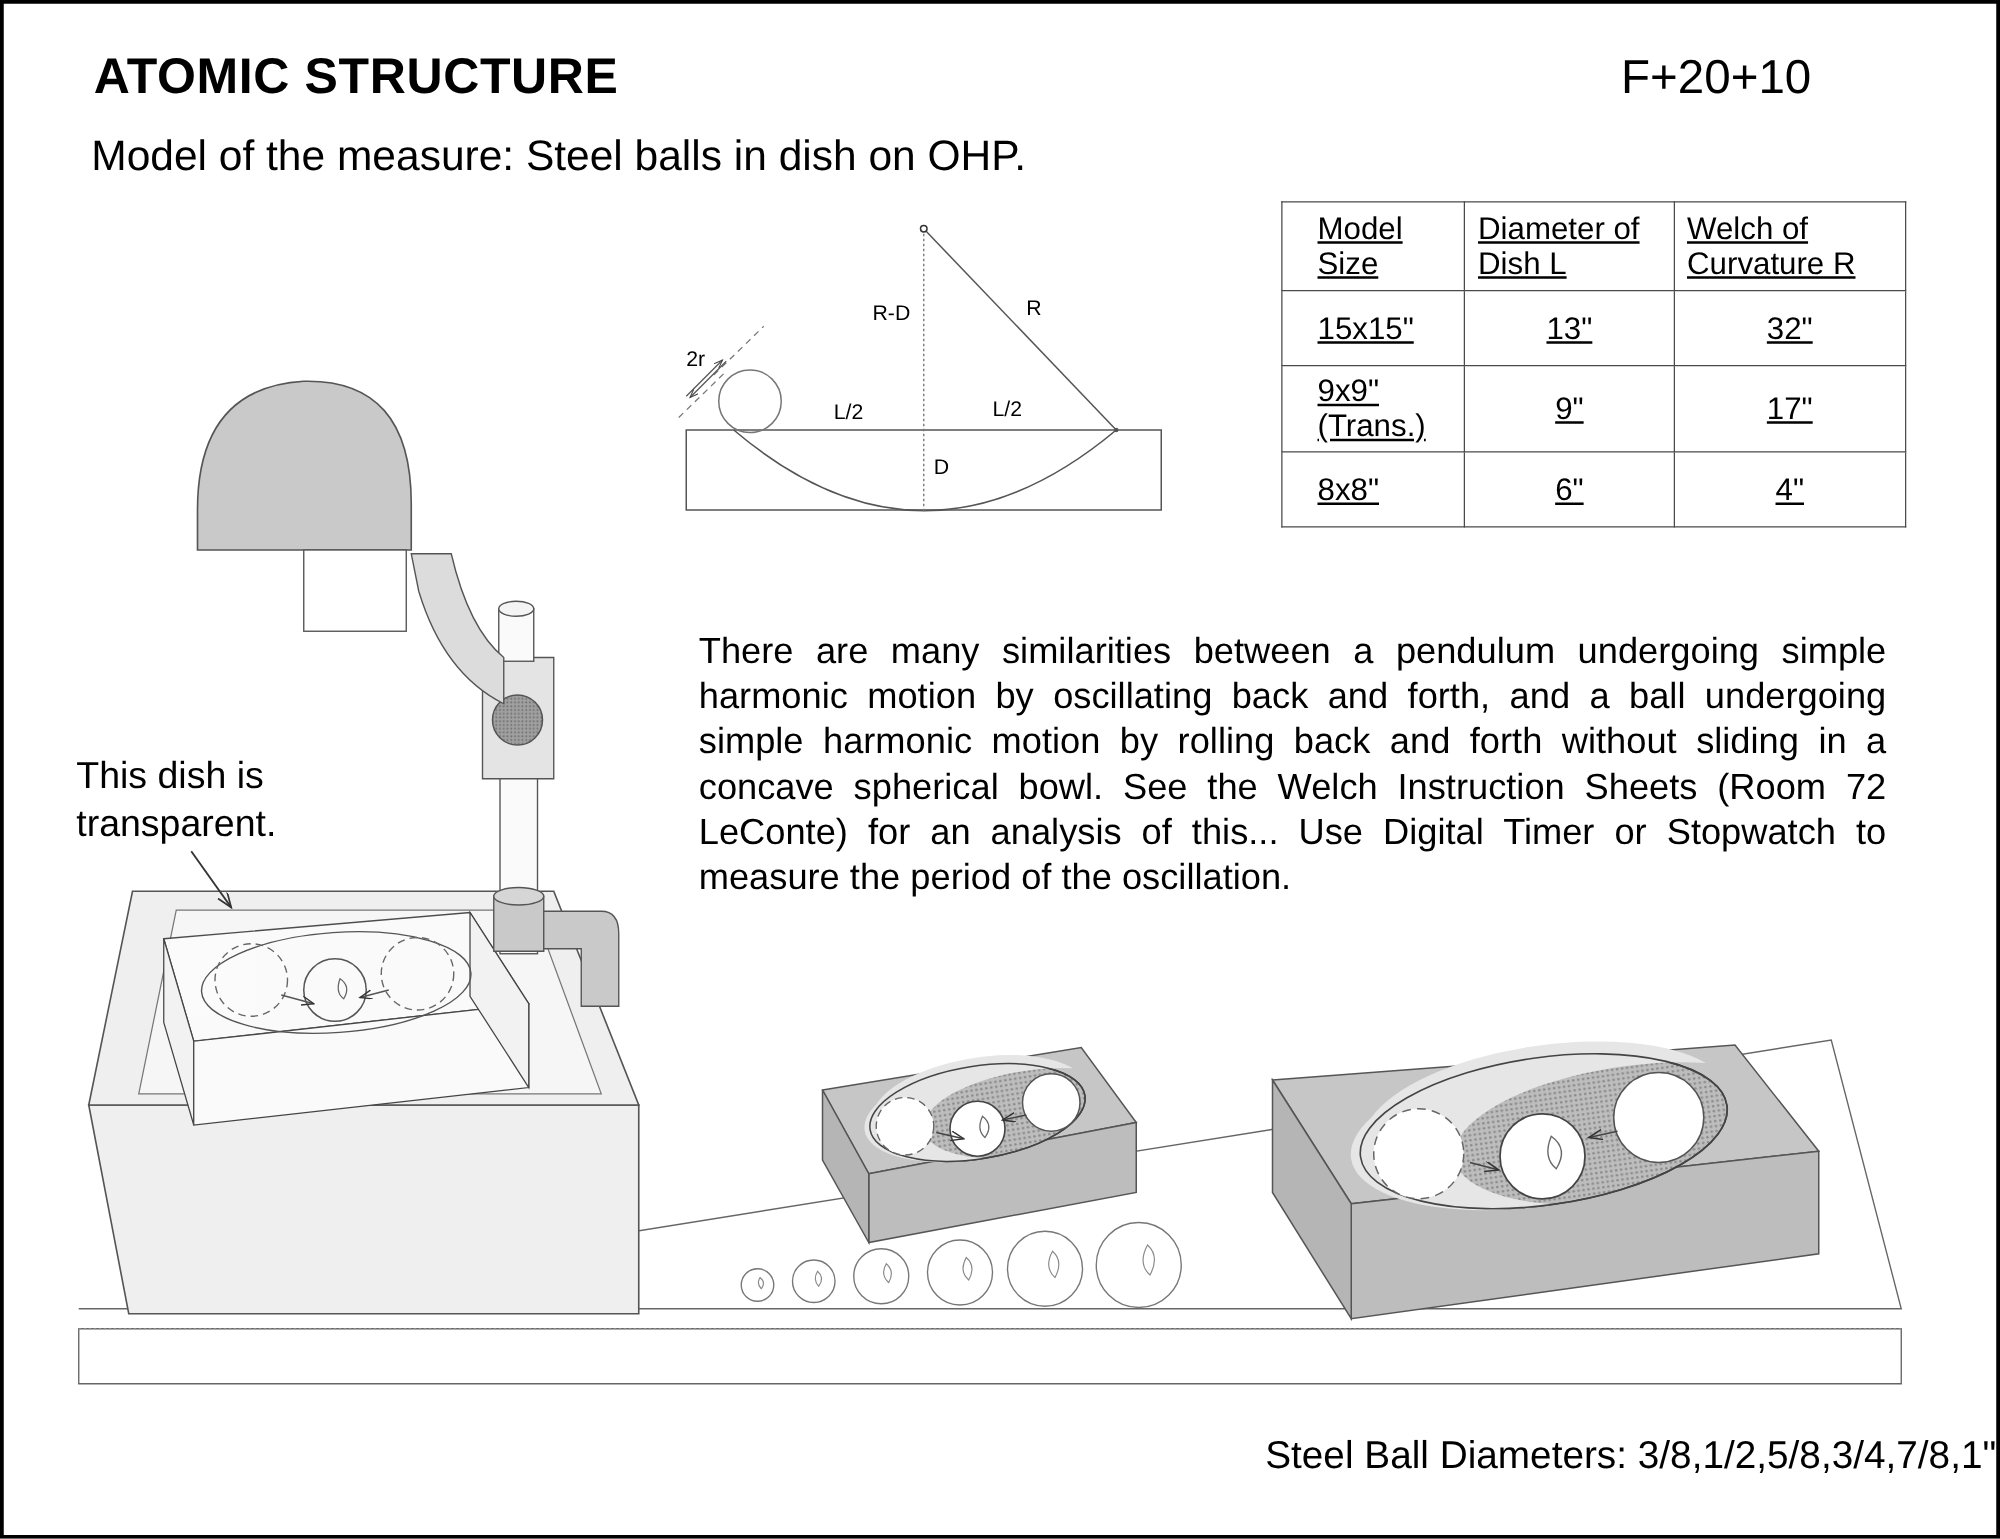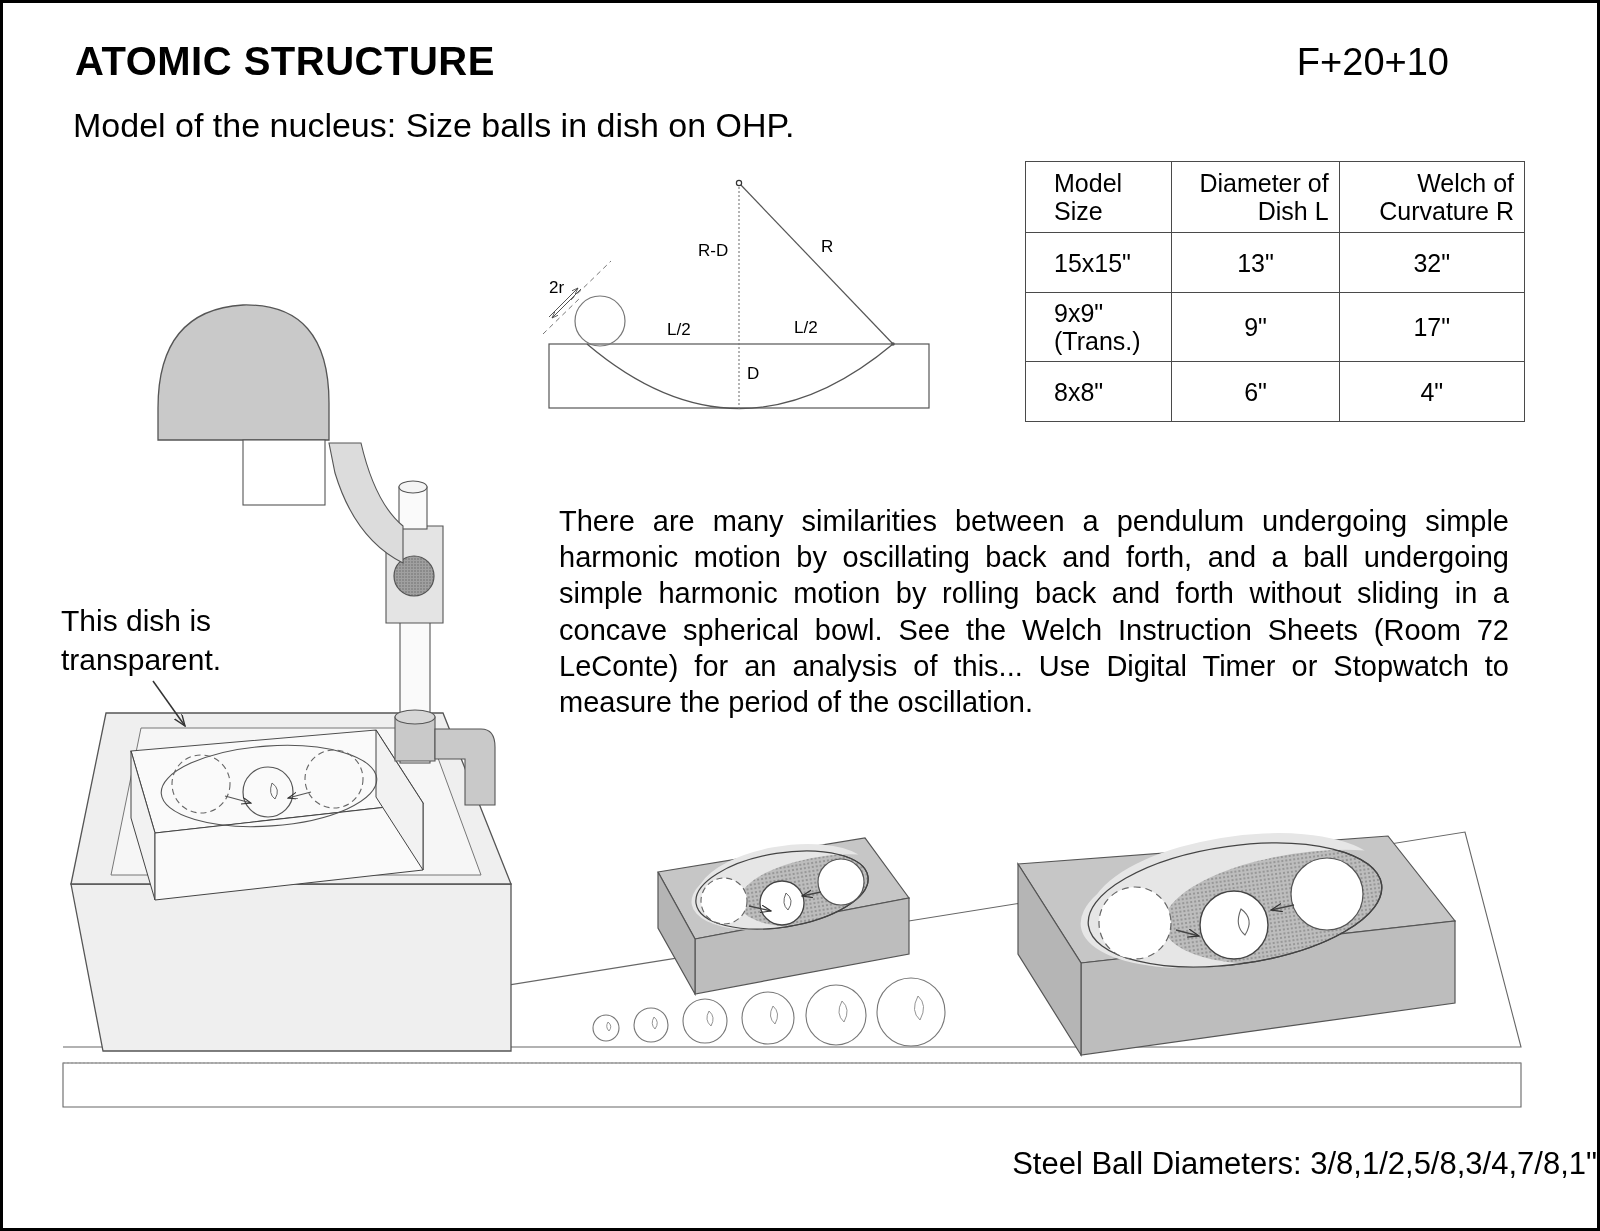--- a/index.html
+++ b/index.html
@@ -80,23 +80,24 @@
     border-collapse: collapse;
     font-size: 25px;
     background: #ffffff;
   }
   #spec-table td, #spec-table th {
     border: 1.5px solid #4a4a4a;
     padding: 6px 10px;
     font-weight: normal;
     vertical-align: middle;
     line-height: 28px;
+    text-decoration: underline;
   }
   #spec-table thead th {
-    text-align: right;
+    text-align: left;
     height: 58px;
   }
   #spec-table thead th.c0 { text-align: left; padding-left: 28px; }
   #spec-table tbody td { height: 47px; text-align: center; }
   #spec-table tbody td.c0 { text-align: left; padding-left: 28px; }
 
   
   .glab { position: absolute; font-size: 17px; white-space: pre; }
 </style>
 </head>
@@ -261,21 +262,21 @@
         <circle cx="908" cy="1009" r="34" fill="#ffffff" stroke="#777" stroke-width="1.1"></circle>
         <path d="M 915 993 q 10 9 2 24 q -10 -9 -2 -24 Z" fill="none" stroke="#888" stroke-width="0.9"></path>
       </g>
     </g>
   </svg>
 
   <div class="txt" id="title">ATOMIC STRUCTURE</div>
 
   <div class="txt" id="code">F+20+10</div>
 
-  <div class="txt" id="subtitle">Model of the nucleus: Size balls in dish on OHP.</div>
+  <div class="txt" id="subtitle">Model of the measure: Steel balls in dish on OHP.</div>
 
   <div class="glab" style="left:695px; top:238px;">R-D</div>
   <div class="glab" style="left:818px; top:234px;">R</div>
   <div class="glab" style="left:664px; top:317px;">L/2</div>
   <div class="glab" style="left:791px; top:315px;">L/2</div>
   <div class="glab" style="left:744px; top:361px;">D</div>
   <div class="glab" style="left:546px; top:275px;">2r</div>
 
   <table id="spec-table">
     <thead>

